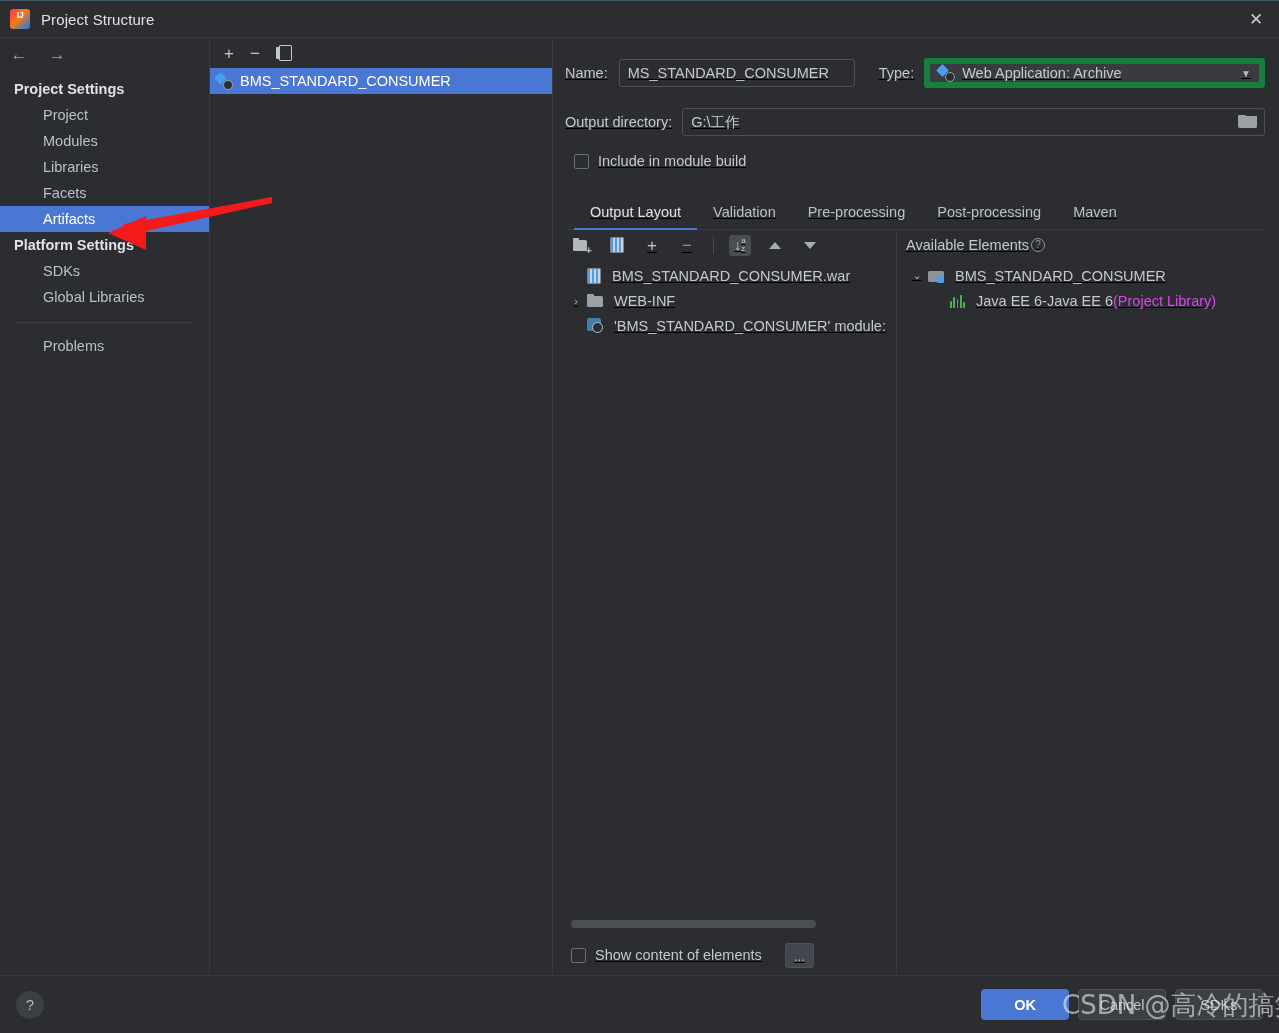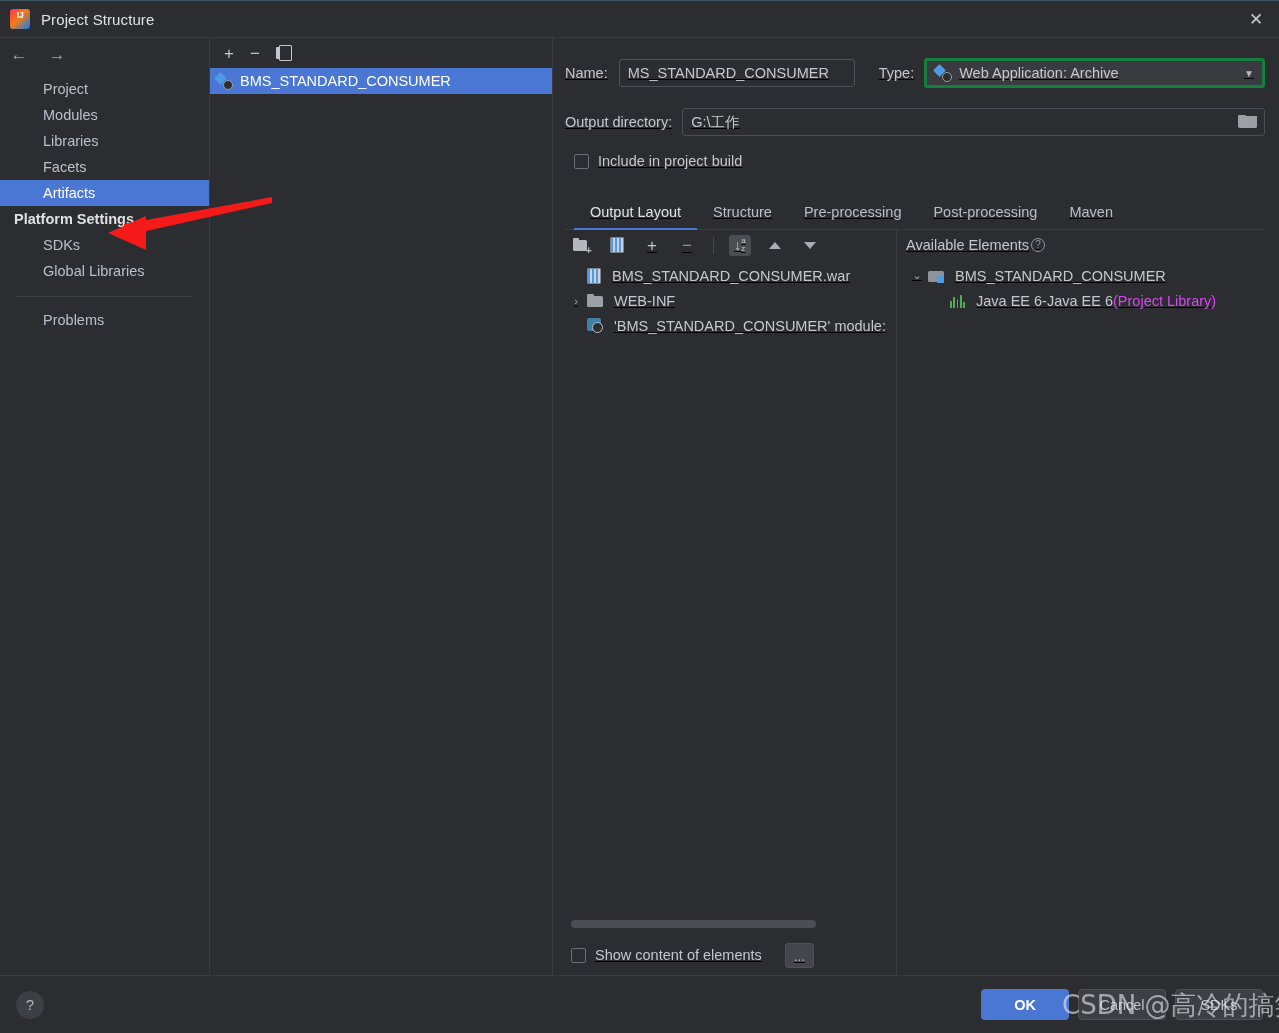--- a/index.html
+++ b/index.html
@@ -88,21 +88,21 @@
   .row1 { display:flex; align-items:center; margin-top:20px; gap:0; }
   .lbl { font-size:14.5px; color:#c4c8cd; }
   .name-input {
     margin-left:11px; width:236px; height:28px;
     background:#2b2d30; border:1px solid #4e5157; border-radius:3px;
     color:#c5c9ce; font-size:14.5px; display:flex; align-items:center; padding-left:8px;
   }
   .type-lbl { margin-left:24px; }
   .type-select {
     margin-left:10px; flex:1; height:30px; min-width:0;
-    background:#393b40; border:3px solid #15803d; border-radius:3px;
+    background:#393b40; border:6px solid #15803d; border-radius:3px;
     display:flex; align-items:center; padding:0 8px 0 8px; gap:7px;
     color:#c5c9ce; font-size:14.5px;
   }
   .type-select .caret { margin-left:auto; font-size:10px; color:#b4b8bd; }
 
   .row2 { display:flex; align-items:center; margin-top:20px; }
   .out-input {
     margin-left:10px; flex:1; height:28px; min-width:0;
     background:#2b2d30; border:1px solid #4b4e54; border-radius:3px;
     display:flex; align-items:center; padding:0 8px; color:#c5c9ce; font-size:14.5px;
@@ -273,20 +273,21 @@
   </div>
 
   <div class="body">
 
     <div class="sidebar">
       <div class="nav-arrows">
         <div class="nav-arrow">←</div>
         <div class="nav-arrow">→</div>
       </div>
       <div class="nav-list">
+        <div class="nav-group">Project Settings</div>
         <div class="nav-item">Project</div>
         <div class="nav-item">Modules</div>
         <div class="nav-item">Libraries</div>
         <div class="nav-item">Facets</div>
         <div class="nav-item selected">Artifacts</div>
         <div class="nav-group">Platform Settings</div>
         <div class="nav-item">SDKs</div>
         <div class="nav-item">Global Libraries</div>
         <div class="nav-sep"></div>
         <div class="nav-item">Problems</div>
@@ -329,26 +330,26 @@
       <div class="row2">
         <span class="lbl">Output directory:</span>
         <div class="out-input">
           <span>G:\工作</span>
           <span class="folder ico folderopen"></span>
         </div>
       </div>
 
       <div class="row3">
         <span class="cb"></span>
-        <span class="cb-label">Include in project build</span>
+        <span class="cb-label">Include in module build</span>
       </div>
 
       <div class="tabs">
         <div class="tab active">Output Layout</div>
-        <div class="tab">Structure</div>
+        <div class="tab">Validation</div>
         <div class="tab">Pre-processing</div>
         <div class="tab">Post-processing</div>
         <div class="tab">Maven</div>
       </div>
 
       <div class="panes">
 
         <div class="left-pane">
           <div class="tree-toolbar">
             <div class="tb-btn">

